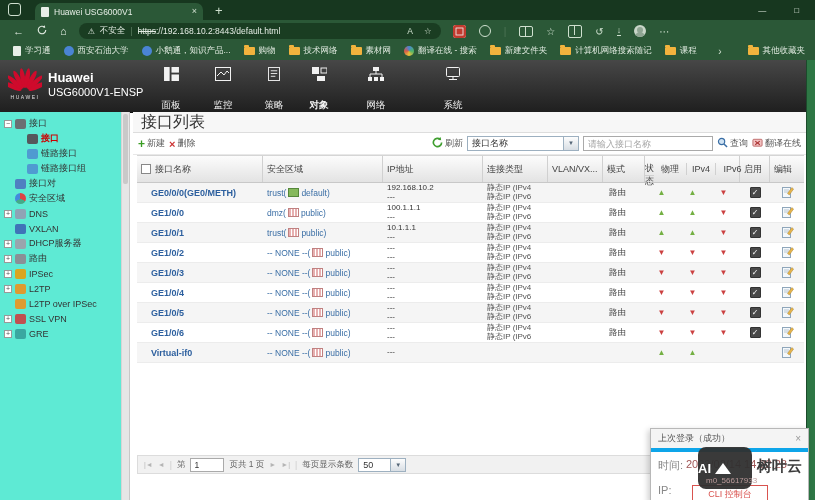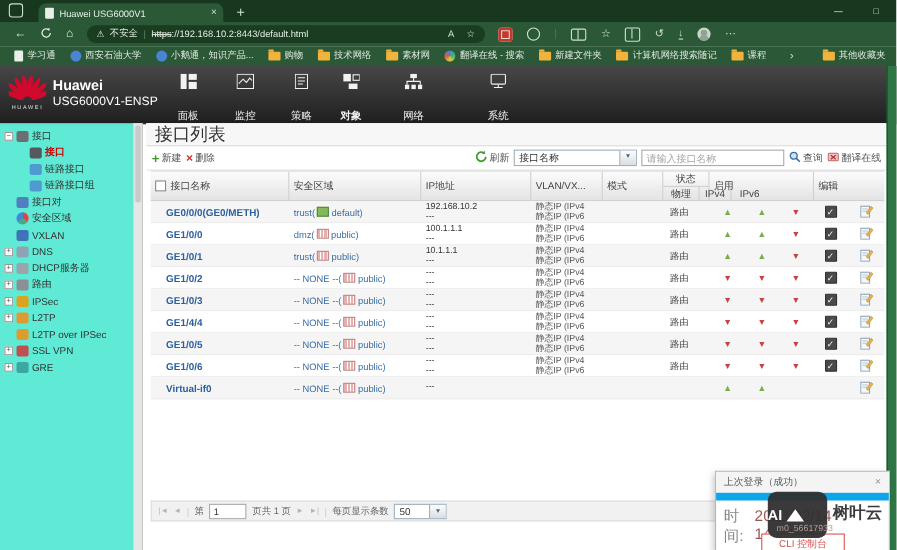--- a/index.html
+++ b/index.html
@@ -75,21 +75,21 @@
   .cross{color:#c33;font-weight:bold;font-size:11px;line-height:10px}
   .tb-spacer{flex:1}
   .ddl{width:112px;height:15px;border:1px solid #9db0c0;background:#fff;display:flex;align-items:center;font-size:9px;color:#333;padding-left:4px;box-sizing:border-box}
   .ddl-btn{margin-left:auto;width:14px;height:13px;background:linear-gradient(#fdfdfd,#d8dee4);border-left:1px solid #9db0c0;text-align:center;font-size:6px;color:#567;line-height:13px}
   .search-input{width:120px;height:13px;border:1px solid #aaa;font-size:9px;padding:0 4px;color:#444;outline:none}
   .search-input::placeholder{color:#a5a5a5}
   
   .thead{display:grid;grid-template-columns:126px 120px 100px 65px 55px 42px 95px 30px 35px;height:26px;background:linear-gradient(#fcfcfc,#e3e3e3);border-top:1px solid #d5d5d5;border-bottom:1px solid #c8c8c8;font-size:9px;color:#444;margin:0 2px 0 4px}
   .th{display:flex;align-items:center;border-right:1px solid #d0d0d0;padding-left:4px;box-sizing:border-box}
   .th:last-child{border-right:none}
-  .th-status{flex-direction:column;padding:0}
+  .th-status{flex-direction:row;padding:0}
   .th-status .top{height:13px;line-height:13px;border-bottom:1px solid #d0d0d0;width:100%;text-align:center}
   .th-status .bot{display:grid;grid-template-columns:33px 29px 33px;width:100%;height:12px;line-height:12px;text-align:center}
   .hcb{width:8px;height:8px;border:1px solid #888;background:#fff;margin-right:4px;flex:none}
   #rows{margin:0 2px 0 4px}
   .trow{display:grid;grid-template-columns:126px 120px 100px 65px 55px 42px 33px 29px 33px 30px 35px;height:19px;align-items:center;font-size:8.5px;border-bottom:1px solid #ececec;background:#fff}
   .trow:nth-child(odd){background:#f5f5f5}
   .c-name{color:#2c5f9e;font-weight:bold;padding-left:14px;font-size:9px;cursor:pointer}
   .c-zone{color:#3a6ea5;display:flex;align-items:center;gap:2px;padding-left:4px;cursor:pointer}
   .zicon{width:9px;height:7px;flex:none}
   .zicon.green{background:#86b95c;border:1px solid #55883a}
@@ -104,23 +104,23 @@
   .cbx{width:9px;height:9px;background:#4a4a4a;border:1px solid #333;color:#fff;font-size:8px;line-height:9px;text-align:center;border-radius:1px;cursor:pointer}
   .c-edit{display:flex;justify-content:center;cursor:pointer}
   
   .pager{position:absolute;left:4px;right:3px;top:343px;height:19px;background:#f1f1f1;border:1px solid #dcdcdc;display:flex;align-items:center;font-size:8.5px;color:#666;gap:5px;padding:0 6px;box-sizing:border-box}
   .pg-ico{color:#b5b5b5;font-size:7px}
   .pg-input{width:26px;height:12px;border:1px solid #aaa;background:#fff;font-size:8.5px;padding:0 3px;color:#333;outline:none}
   .pg-sep{color:#ccc}
   .pps{width:48px;height:14px;border:1px solid #9db0c0;background:#fff;display:flex;align-items:center;font-size:9px;color:#333;padding-left:4px;box-sizing:border-box}
   
   .popup{position:absolute;left:650px;top:428px;width:157px;height:72px;background:#fff;border:1px solid #b8b8b8;box-shadow:-2px 2px 6px rgba(0,0,0,.2);z-index:5}
-  .popup-h{height:19px;background:#f4f4f4;border-bottom:7px solid #0ea5e9;display:flex;align-items:center;padding:0 7px;font-size:9px;color:#555}
+  .popup-h{height:19px;background:#f4f4f4;border-bottom:4px solid #0ea5e9;display:flex;align-items:center;padding:0 7px;font-size:9px;color:#555}
   .popup-x{margin-left:auto;color:#999;font-size:10px;cursor:pointer}
-  .popup-row{display:flex;font-size:14px;color:#888;padding:6px 7px 0}
+  .popup-row{display:flex;font-size:11px;color:#888;padding:6px 7px 0}
   .popup-row .pl{width:28px;flex:none}
   .popup-row .pv{color:#a05555}
   .popup-row.ip{margin-top:5px}
   .clibtn{position:absolute;left:692px;top:485px;width:76px;height:18px;background:#fff;border:1px solid #d9534f;color:#d9534f;font-size:9px;display:flex;align-items:center;justify-content:center;z-index:8;box-sizing:border-box}
   .wm-badge{position:absolute;left:698px;top:447px;width:54px;height:42px;background:rgba(47,47,47,.95);border-radius:8px;z-index:9;display:flex;align-items:center;gap:4px}
   .wm-ai{color:#fff;font-weight:bold;font-size:13px}
   .wm-mountain{width:0;height:0;border-left:8px solid transparent;border-right:8px solid transparent;border-bottom:11px solid #fff}
   .wm-brand{position:absolute;left:757px;top:457px;font-size:15px;font-weight:bold;color:#3c3c3c;z-index:9}
   .wm-handle{position:absolute;left:706px;top:476px;font-size:8px;color:#bb9a9a;z-index:9}
 </style>
@@ -326,28 +326,28 @@
         <span class="exp-sp"></span>
         <span class="tico" style="background: rgb(79, 127, 193);"></span>
         <span class="tlabel">接口对</span>
       </div>
       <div class="titem">
         <span class="exp-sp"></span>
         <span class="tico pie"></span>
         <span class="tlabel">安全区域</span>
       </div>
       <div class="titem">
+        <span class="exp">+</span>
+        <span class="tico" style="background: rgb(143, 163, 181);"></span>
+        <span class="tlabel">DNS</span>
+      </div>
+      <div class="titem">
         <span class="exp-sp"></span>
         <span class="tico" style="background: rgb(63, 116, 184);"></span>
         <span class="tlabel">VXLAN</span>
-      </div>
-      <div class="titem">
-        <span class="exp">+</span>
-        <span class="tico" style="background: rgb(143, 163, 181);"></span>
-        <span class="tlabel">DNS</span>
       </div>
       <div class="titem">
         <span class="exp">+</span>
         <span class="tico" style="background: rgb(154, 164, 173);"></span>
         <span class="tlabel">DHCP服务器</span>
       </div>
       <div class="titem">
         <span class="exp">+</span>
         <span class="tico" style="background: rgb(138, 144, 150);"></span>
         <span class="tlabel">路由</span>
@@ -424,20 +424,21 @@
     </span>
   </div>
 
   <div class="thead">
     <span class="th">
       <span class="hcb"></span>
       <span>接口名称</span>
     </span>
     <span class="th">安全区域</span>
     <span class="th">IP地址</span>
+    <span class="th">连接类型</span>
     <span class="th">VLAN/VX...</span>
     <span class="th">模式</span>
     <span class="th th-status">
       <span class="top">状态</span>
       <span class="bot">
         <span style="border-right:1px solid #d0d0d0">物理</span>
         <span style="border-right:1px solid #d0d0d0">IPv4</span>
         <span>IPv6</span>
       </span>
     </span>
@@ -600,21 +601,21 @@
         <span class="c-edit">
           <span><svg width="12" height="13" viewBox="0 0 12 13">
               <rect x="0.5" y="2.5" width="8" height="10" fill="#f4f8fb" stroke="#8fa6ba"></rect>
               <line x1="2" y1="5" x2="7" y2="5" stroke="#b8c6d2"></line>
               <line x1="2" y1="7" x2="7" y2="7" stroke="#b8c6d2"></line>
               <path d="M5.5 8.5 L9.8 2.6 L11.6 4 L7.3 9.9 Z" fill="#e8b54a" stroke="#a8853a" stroke-width="0.5"></path>
             </svg></span>
         </span>
       </div>
       <div class="trow">
-        <span class="c-name">GE1/4/4</span>
+        <span class="c-name">GE1/0/4</span>
         <span class="c-zone">
           <span>-- NONE --(</span>
           <span class="zicon pink"></span>
           <span> public)</span>
         </span>
         <span class="c-ip">
           <div>---</div>
           <div>---</div>
         </span>
         <span class="c-conn">

